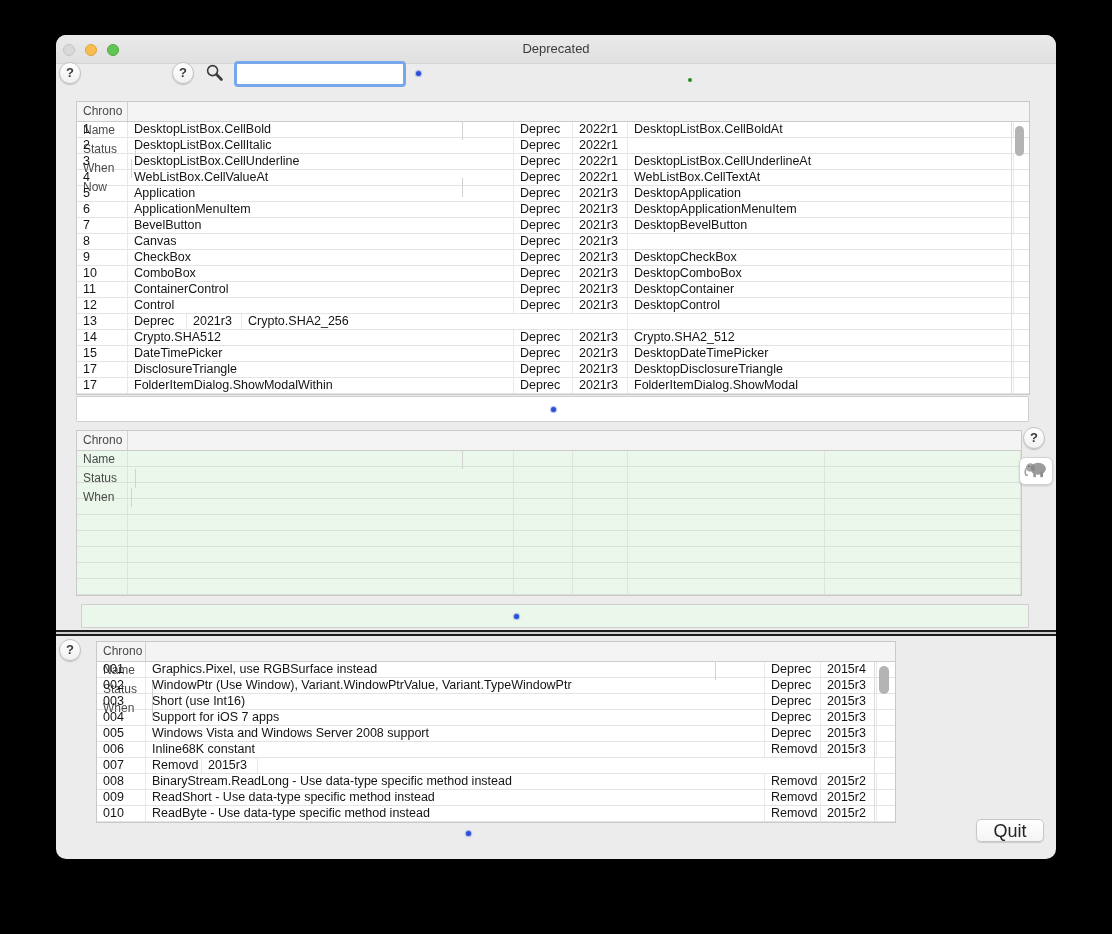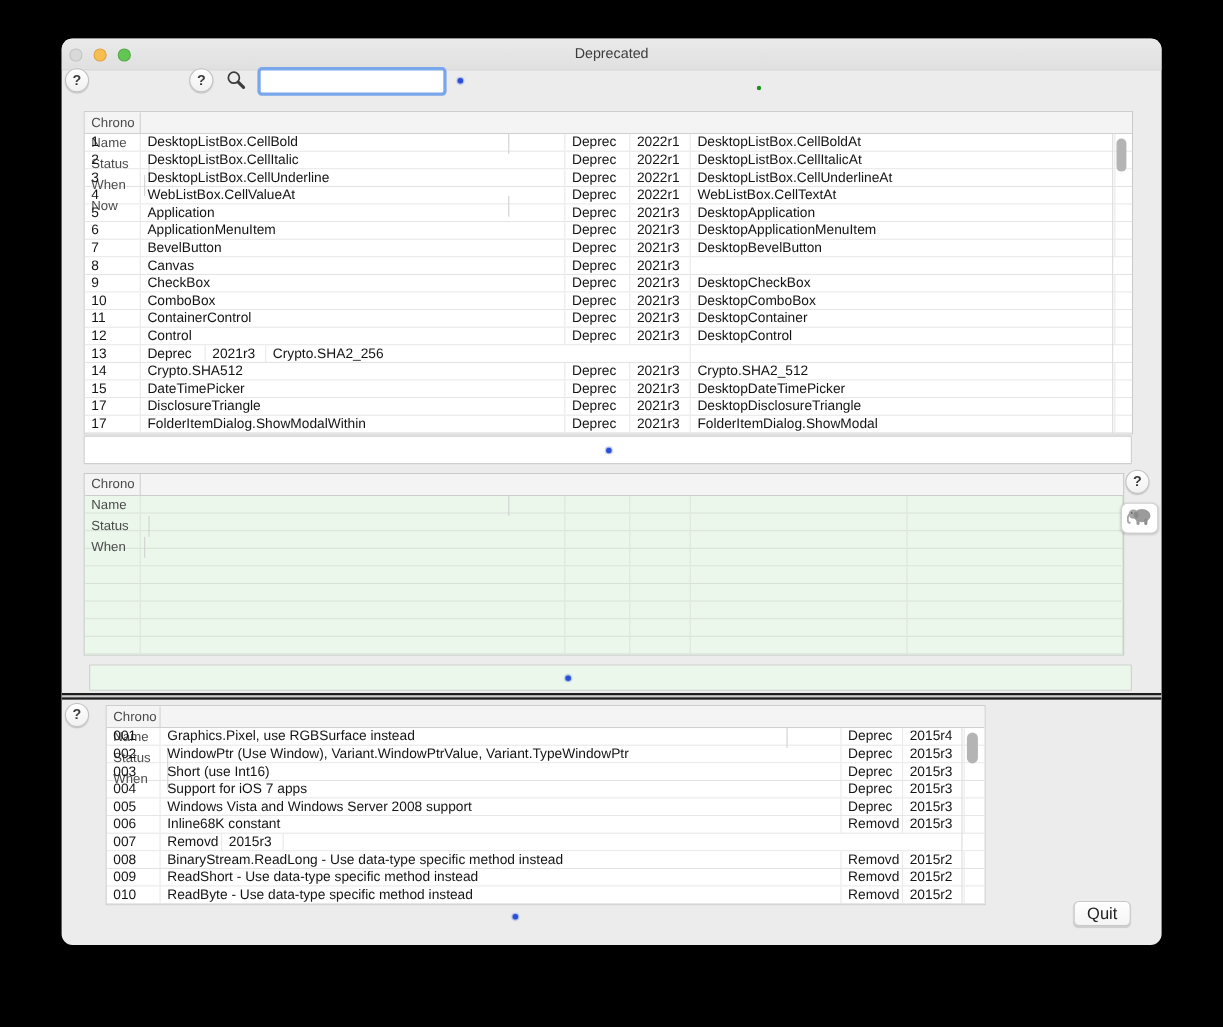--- a/index.html
+++ b/index.html
@@ -90,24 +90,24 @@
     position:absolute;left:963px;top:422px;width:34px;height:28px;
     background:#ffffff;border:1px solid #d2d2d2;border-radius:6px;
     box-shadow:0 1px 2px rgba(0,0,0,.15);
     display:flex;align-items:center;justify-content:center;padding:0;
   }
   .splitter{
     position:absolute;left:0;top:595px;width:1000px;height:6px;box-sizing:border-box;
     border-top:2px solid #1e1e1e;border-bottom:2px solid #1e1e1e;background:#cfcfcf;
   }
   .quitbtn{
-    position:absolute;left:920px;top:784px;width:52px;height:23px;
+    position:absolute;left:920px;top:784px;width:68px;height:23px;
     background:linear-gradient(#ffffff,#f4f4f4);
     border:1px solid #c8c8c8;border-radius:5px;box-shadow:0 1px 1px rgba(0,0,0,.14);
-    font-size:15px;color:#222;font-family:inherit;line-height:20px;text-align:center;padding:0;
+    font-size:18px;color:#222;font-family:inherit;line-height:20px;text-align:center;padding:0;
   }
 </style>
 </head>
 <body>
 
 <div class="window">
 
   <div class="titlebar">
     <div class="tl tl-close"></div>
     <div class="tl tl-min"></div>
@@ -148,21 +148,20 @@
         <div class="tcell c2">Deprec</div>
         <div class="tcell c3">2022r1</div>
         <div class="tcell c4">DesktopListBox.CellBoldAt</div>
         <div class="tcell fill"></div>
       </div>
       <div class="trow">
         <div class="tcell c0">2</div>
         <div class="tcell c1">DesktopListBox.CellItalic</div>
         <div class="tcell c2">Deprec</div>
         <div class="tcell c3">2022r1</div>
-        <div class="tcell c4">DesktopListBox.CellItalicAt</div>
         <div class="tcell fill"></div>
       </div>
       <div class="trow">
         <div class="tcell c0">3</div>
         <div class="tcell c1">DesktopListBox.CellUnderline</div>
         <div class="tcell c2">Deprec</div>
         <div class="tcell c3">2022r1</div>
         <div class="tcell c4">DesktopListBox.CellUnderlineAt</div>
         <div class="tcell fill"></div>
       </div>

